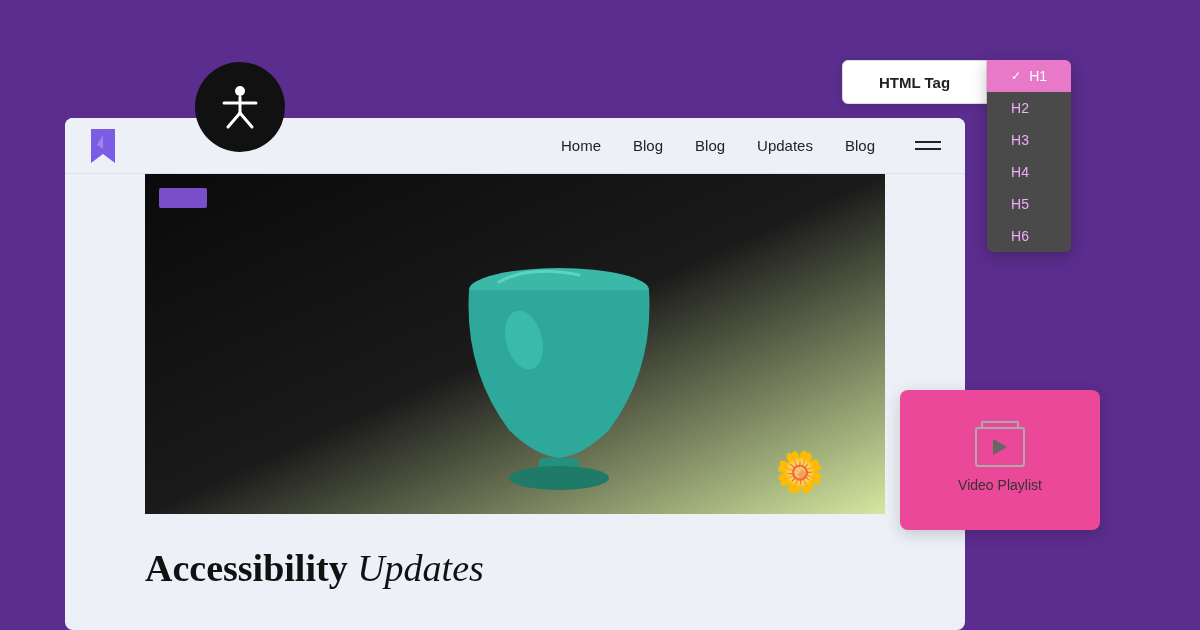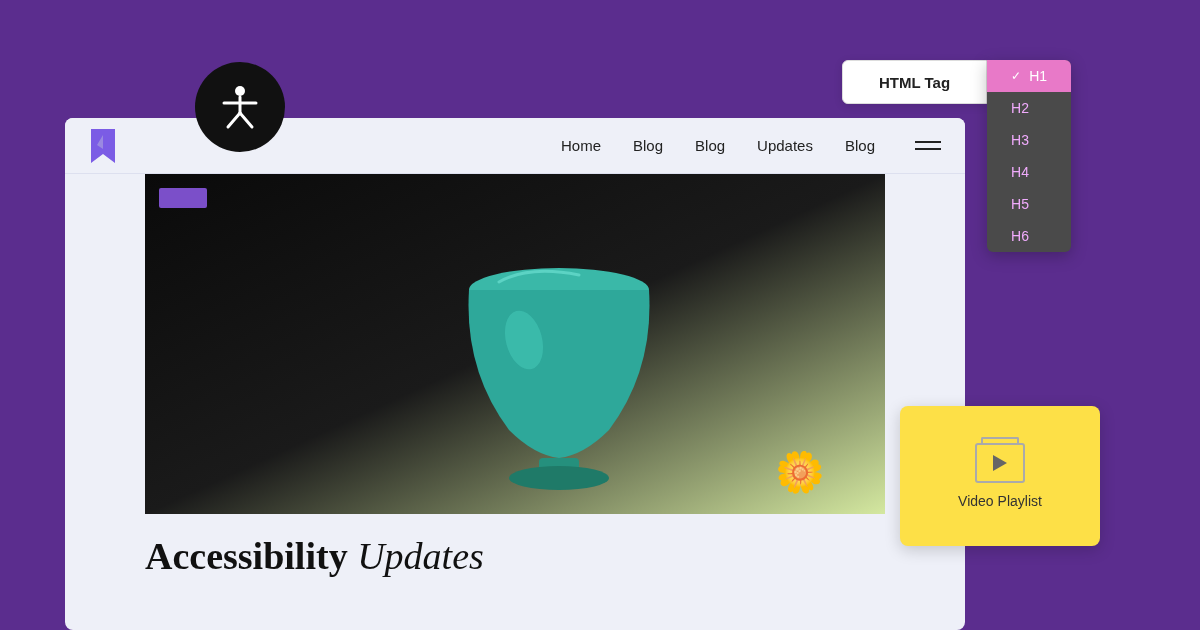--- a/index.html
+++ b/index.html
@@ -135,21 +135,21 @@
     
     .flower {
       position: absolute;
       bottom: 18px;
       right: 60px;
       font-size: 40px;
     }
 
     
     .page-heading {
-      padding: 20px 80px 0;
+      padding: 32px 80px 0;
       font-size: 38px;
       color: #111;
       line-height: 1.2;
     }
     .page-heading .bold { font-weight: 900; font-style: normal; }
     .page-heading .italic { font-weight: 400; font-style: italic; }
 
     
     .html-tag-panel {
       position: absolute;
@@ -198,24 +198,24 @@
     .dropdown-item.selected {
       background: #e879c8;
       color: white;
       border-radius: 0;
     }
     .check-mark { font-size: 12px; }
 
     
     .video-playlist-panel {
       position: absolute;
-      top: 406px;
+      top: 390px;
       left: 900px;
       z-index: 20;
-      background: #fde047;
+      background: #ec4899;
       border-radius: 8px;
       box-shadow: 0 4px 16px rgba(0,0,0,0.18);
       width: 200px;
       height: 140px;
       display: flex;
       flex-direction: column;
       align-items: center;
       justify-content: center;
       gap: 10px;
     }

